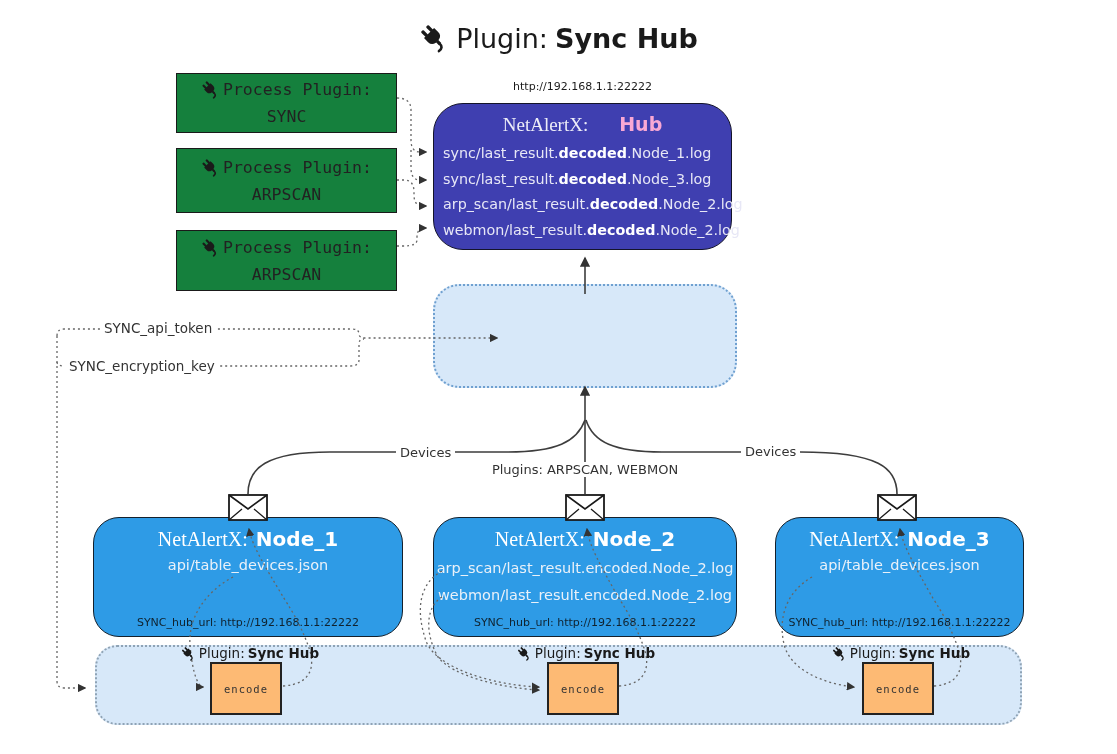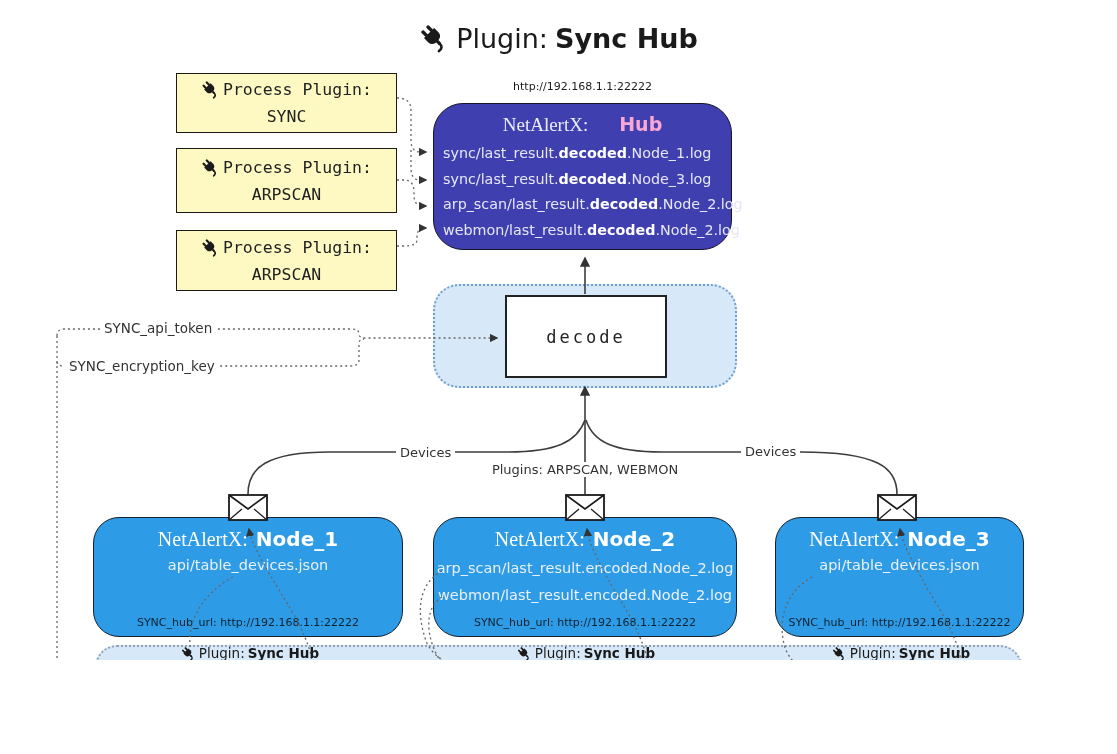--- a/index.html
+++ b/index.html
@@ -1,33 +1,33 @@
 <!DOCTYPE html>
 <html><head>
 <meta charset="utf-8">
 <style>
   * { box-sizing: border-box; }
   html,body { margin:0; padding:0; background:#fff; }
   .stage {
-    position:relative; width:1117px; height:660px; background:#fff; overflow:hidden;
+    position:relative; width:1117px; height:754px; background:#fff; overflow:hidden;
     font-family:"DejaVu Sans", sans-serif; color:#111;
   }
   .mono { font-family:Liberation Serif, serif; }
 
   
   .title {
     position:absolute; top:16px; left:0; width:1117px; height:44px;
     display:flex; justify-content:center; align-items:center; gap:7px;
     font-size:27px; color:#1a1a1a;
   }
   .title .bold { font-weight:700; }
 
   
   .pbox {
-    position:absolute; left:176px; width:221px; background:#fef9c3;
+    position:absolute; left:176px; width:221px; background:#15803d;
     border:1.6px solid #1a1a1a;
     display:flex; flex-direction:column; align-items:center; justify-content:center;
     font-family:"DejaVu Sans Mono", monospace; font-size:16.5px; color:#222;
     line-height:27px;
   }
   #pbox-sync    { top:73px;  height:60px; }
   #pbox-arpscan { top:148px; height:65px; }
   #pbox-webmon  { top:230px; height:61px; }
   .pbox .row1 { display:flex; align-items:center; gap:3px; }
 
@@ -246,21 +246,20 @@
     </div>
     <div class="hub-lines">
       <div><span>sync/last_result.</span><b>decoded</b><span>.Node_1.log</span></div>
       <div><span>sync/last_result.</span><b>decoded</b><span>.Node_3.log</span></div>
       <div><span>arp_scan/last_result.</span><b>decoded</b><span>.Node_2.log</span></div>
       <div><span>webmon/last_result.</span><b>decoded</b><span>.Node_2.log</span></div>
     </div>
   </div>
 
   <div class="dcontainer"></div>
-  <div class="decode">decode</div>
 
   <div class="wlabel" id="lbl-api-token">SYNC_api_token</div>
   <div class="wlabel" id="lbl-encryption-key">SYNC_encryption_key</div>
 
   <div class="wlabel" id="lbl-devices-left">Devices</div>
   <div class="wlabel" id="lbl-plugins-mid">Plugins: ARPSCAN, WEBMON</div>
   <div class="wlabel" id="lbl-devices-right">Devices</div>
 
   <div class="envelope" id="env-1">
     <svg width="40" height="27" viewBox="0 0 40 27">

